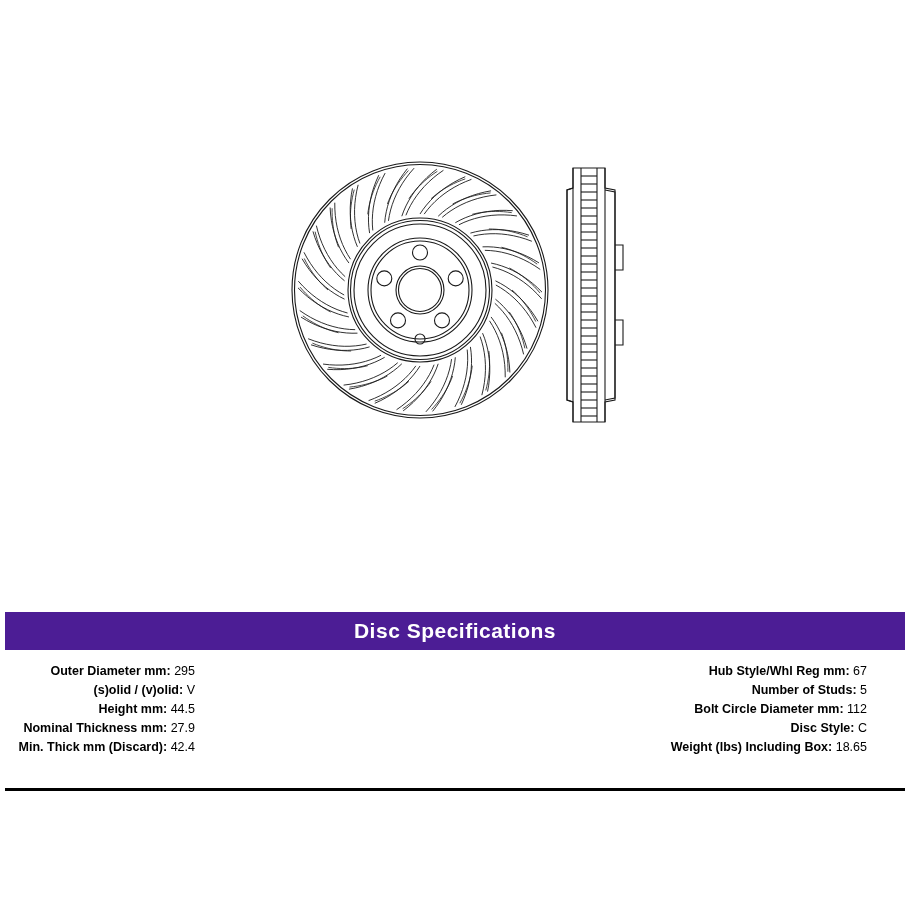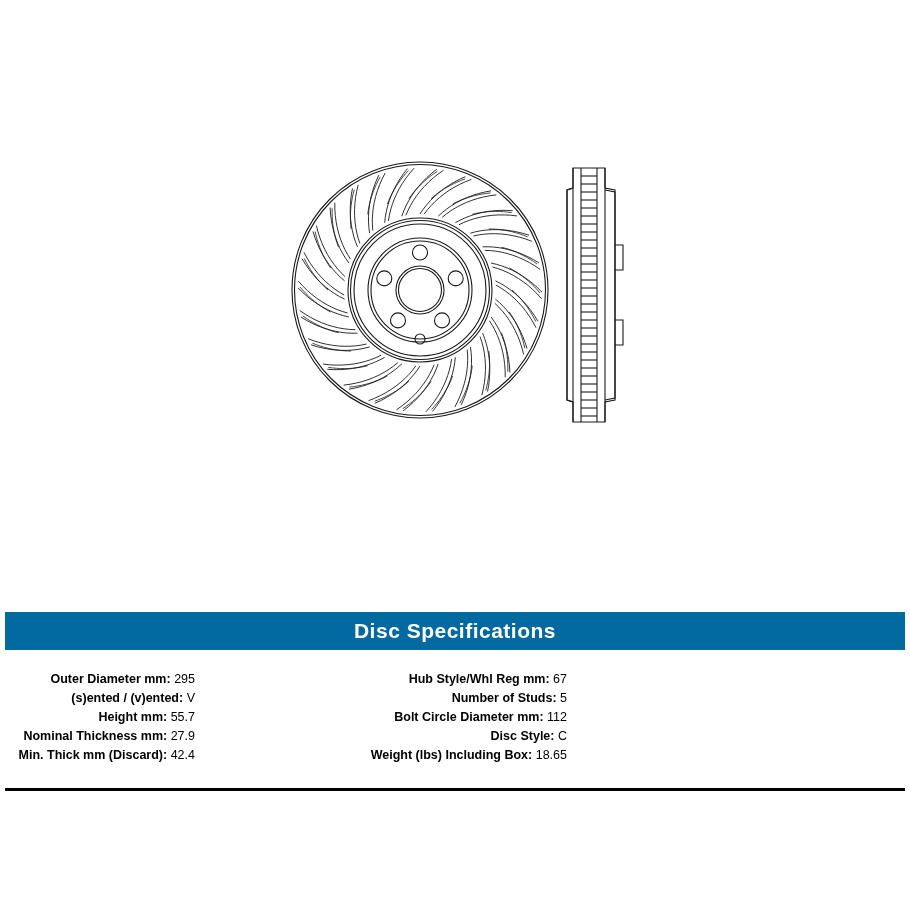--- a/index.html
+++ b/index.html
@@ -36,34 +36,35 @@
   }
 
   
   #spec-panel {
     position: absolute;
     left: 5px;
     top: 612px;
     width: 900px;
   }
   #spec-title-bar {
-    background: #0369a1;
+    background: #4c1d95;
     color: #ffffff;
     height: 38px;
     line-height: 38px;
     text-align: center;
     font-size: 21px;
     font-weight: bold;
     letter-spacing: 0.5px;
   }
   #spec-body {
     display: flex;
     flex-direction: row;
-    padding-top: 20px;
+    padding-top: 12px;
     font-size: 12.5px;
+    justify-content: space-between;
   }
   .spec-col {
     box-sizing: border-box;
   }
   .spec-col.col1 { width: 300px; padding-right: 110px; }
   .spec-col.col2 { width: 300px; padding-right: 38px; }
   .spec-col.col3 { width: 300px; padding-left: 12px; }
 
   .spec-row {
     line-height: 19px;
@@ -263,26 +264,26 @@
 
 <div id="spec-panel">
   <div id="spec-title-bar">Disc Specifications</div>
   <div id="spec-body">
     <div class="spec-col col1">
       <div class="spec-row">
         <span class="spec-label">Outer Diameter mm:</span>
         <span class="spec-value">295</span>
       </div>
       <div class="spec-row">
-        <span class="spec-label">(s)ented / (v)ented:</span>
+        <span class="spec-label">(s)olid / (v)olid:</span>
         <span class="spec-value">V</span>
       </div>
       <div class="spec-row">
         <span class="spec-label">Height mm:</span>
-        <span class="spec-value">55.7</span>
+        <span class="spec-value">44.5</span>
       </div>
       <div class="spec-row">
         <span class="spec-label">Nominal Thickness mm:</span>
         <span class="spec-value">27.9</span>
       </div>
       <div class="spec-row">
         <span class="spec-label">Min. Thick mm (Discard):</span>
         <span class="spec-value">42.4</span>
       </div>
     </div>

